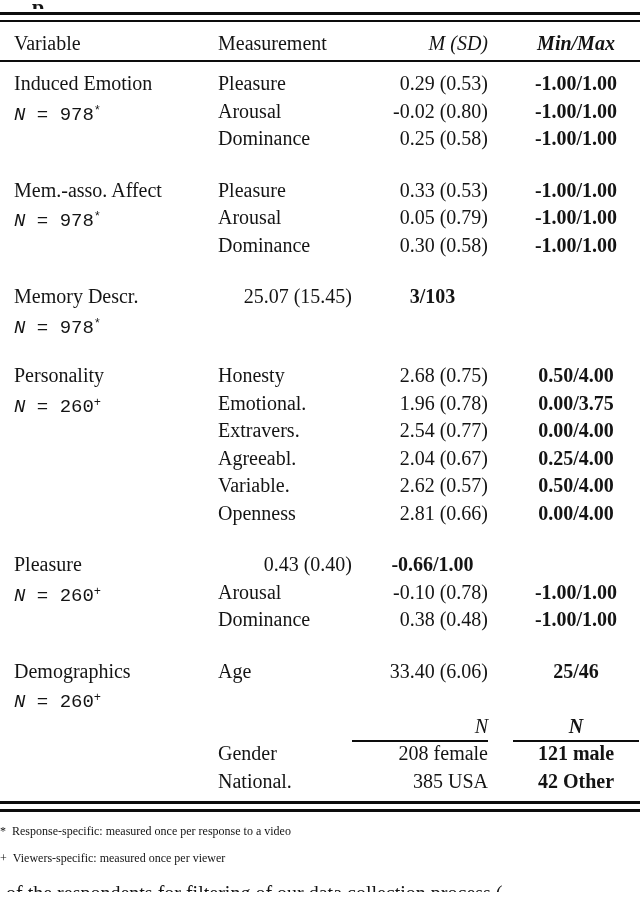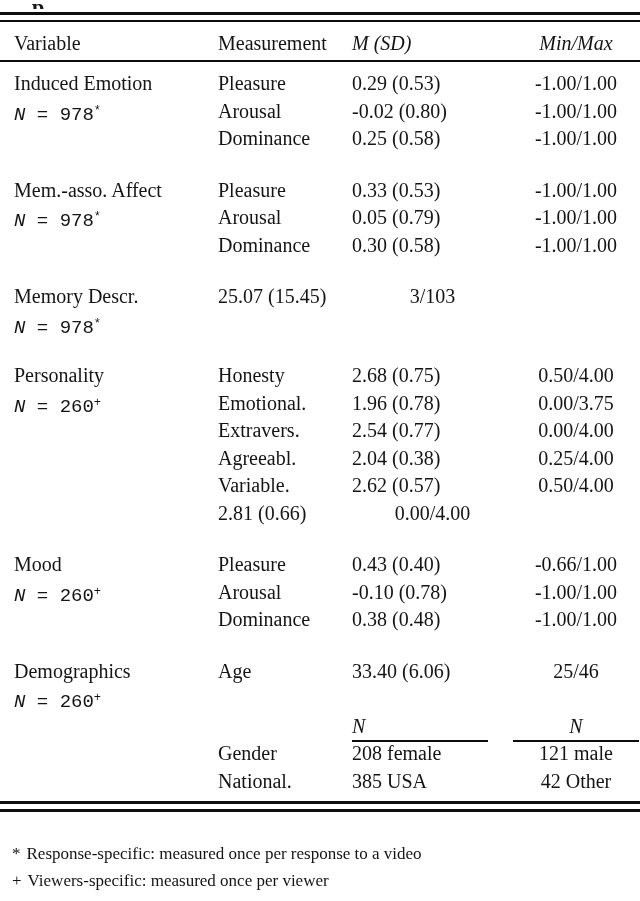--- a/index.html
+++ b/index.html
@@ -26,36 +26,36 @@
   .rule-bot-thin{height:2.5px;margin-top:6px;}
   .rule-bot-thick{height:3px;margin-top:5px;}
   
   .trow{
     display:grid;
     grid-template-columns:204px 134px 136px 151px;
     padding-left:14px;
     height:27.5px;line-height:27.5px;
     font-size:20px;
   }
-  .trow .c3{text-align:left;}
-  .trow .c4{text-align:center;padding-left:25px;box-sizing:border-box;}
+  .trow .c3{text-align:right;}
+  .trow .c4{text-align:center;padding-left:25px;box-sizing:border-box;font-weight:bold;}
   .header-row{height:38px;line-height:42px;}
   .header-row .c3,.header-row .c4{font-style:italic;}
   .bold{font-weight:normal;}
   .nline{font-size:19px;font-family:Liberation Mono, monospace;}
   .nline i{font-style:italic;}
   .nline sup{font-size:12px;vertical-align:6px;}
   .body-pad{height:8px;}
   .block-gap{height:24px;}
   
   .subn .c3{border-bottom:2px solid #0d0d0d;font-style:italic;}
   .subn .c4{padding-left:0;}
   .subn .c4 .inner{margin-left:25px;border-bottom:2px solid #0d0d0d;text-align:center;font-style:italic;}
   
-  .footnotes{margin-top:28px;padding-left:12px;font-size:17px;line-height:27px;}
+  .footnotes{margin-top:6px;padding-left:0;font-size:12px;line-height:27px;}
   .footnotes .marker{padding-right:6px;}
   
   .bottom-clip{height:13px;overflow:hidden;margin-top:7px;}
   .bottom-clip span{display:block;margin-top:3px;padding-left:6px;font-size:20px;line-height:22px;}
 </style>
 </head>
 <body>
 
 <div class="page">
 
@@ -150,40 +150,40 @@
     </div>
     <div class="trow">
       <div class="c1"></div>
       <div class="c2 bold">Extravers.</div>
       <div class="c3">2.54 (0.77)</div>
       <div class="c4">0.00/4.00</div>
     </div>
     <div class="trow">
       <div class="c1"></div>
       <div class="c2 bold">Agreeabl.</div>
-      <div class="c3">2.04 (0.38)</div>
+      <div class="c3">2.04 (0.67)</div>
       <div class="c4">0.25/4.00</div>
     </div>
     <div class="trow">
       <div class="c1"></div>
       <div class="c2 bold">Variable.</div>
       <div class="c3">2.62 (0.57)</div>
       <div class="c4">0.50/4.00</div>
     </div>
     <div class="trow">
       <div class="c1"></div>
+      <div class="c2 bold">Openness</div>
       <div class="c3">2.81 (0.66)</div>
       <div class="c4">0.00/4.00</div>
     </div>
   </div>
   <div class="block-gap"></div>
 
   <div>
     <div class="trow">
-      <div class="c1 bold">Mood</div>
       <div class="c2 bold">Pleasure</div>
       <div class="c3">0.43 (0.40)</div>
       <div class="c4">-0.66/1.00</div>
     </div>
     <div class="trow">
       <div class="c1 nline"><i>N</i><span> = </span><span>260</span><sup>+</sup></div>
       <div class="c2 bold">Arousal</div>
       <div class="c3">-0.10 (0.78)</div>
       <div class="c4">-1.00/1.00</div>
     </div>

